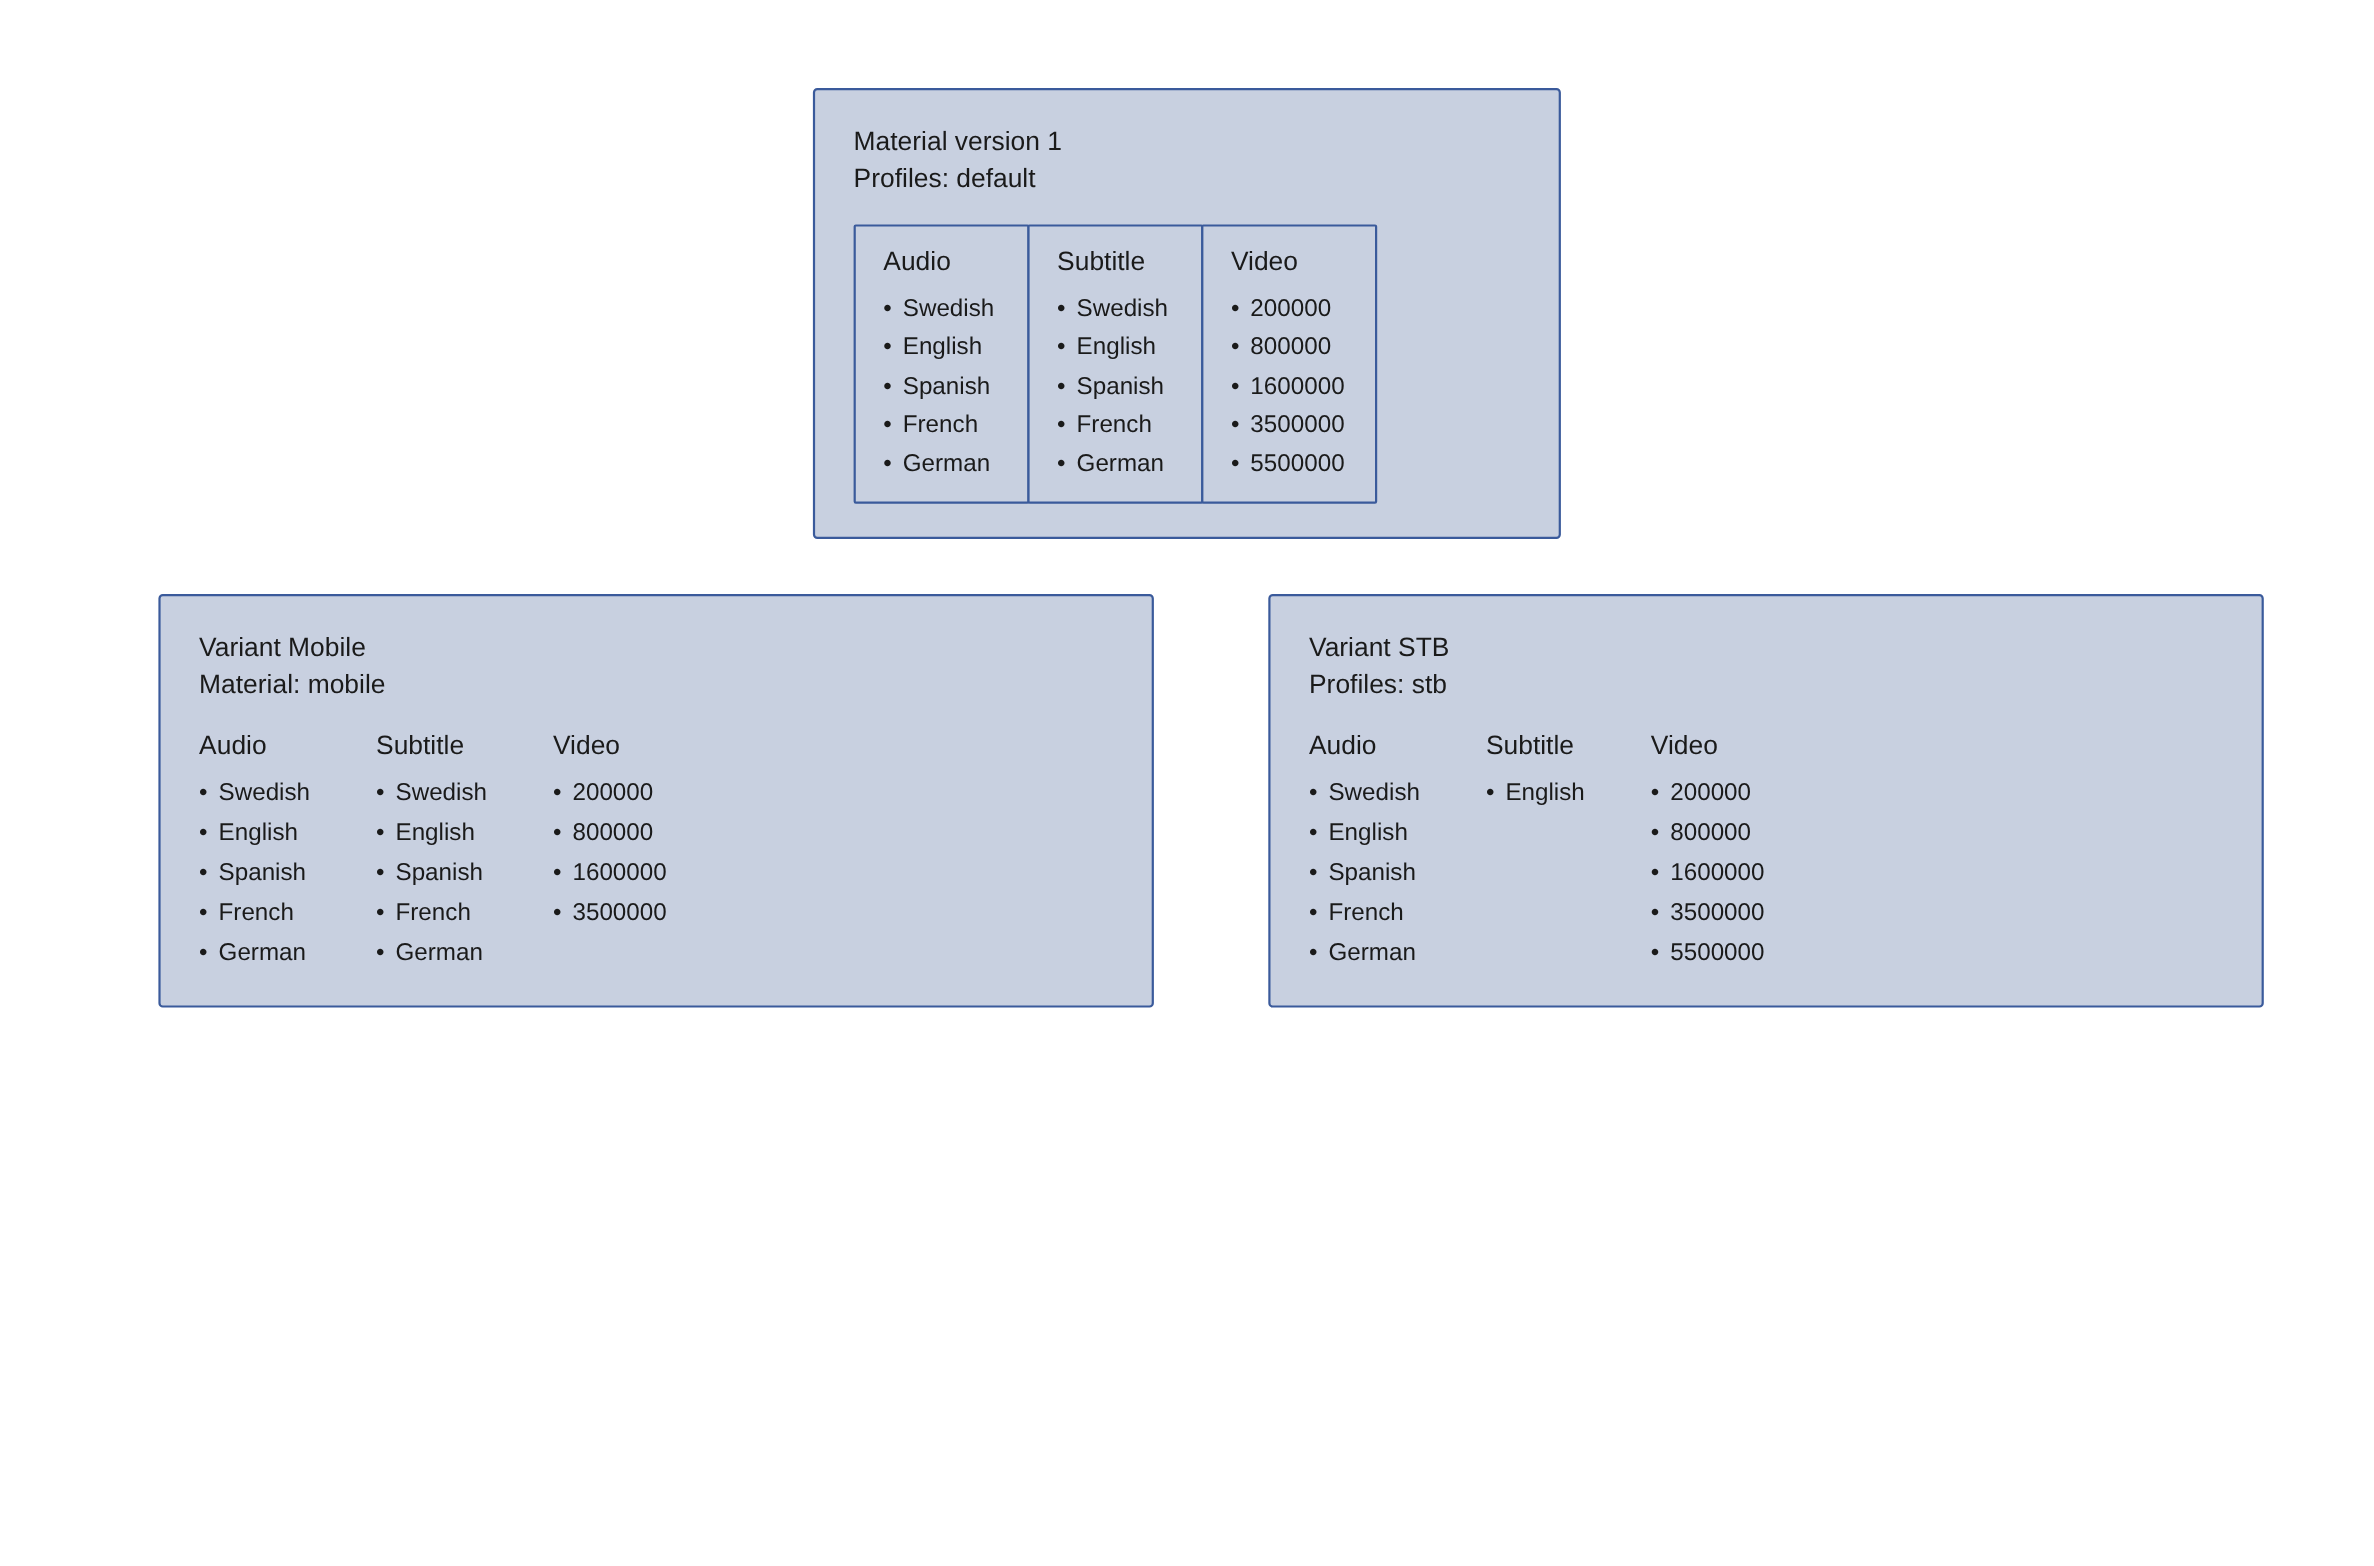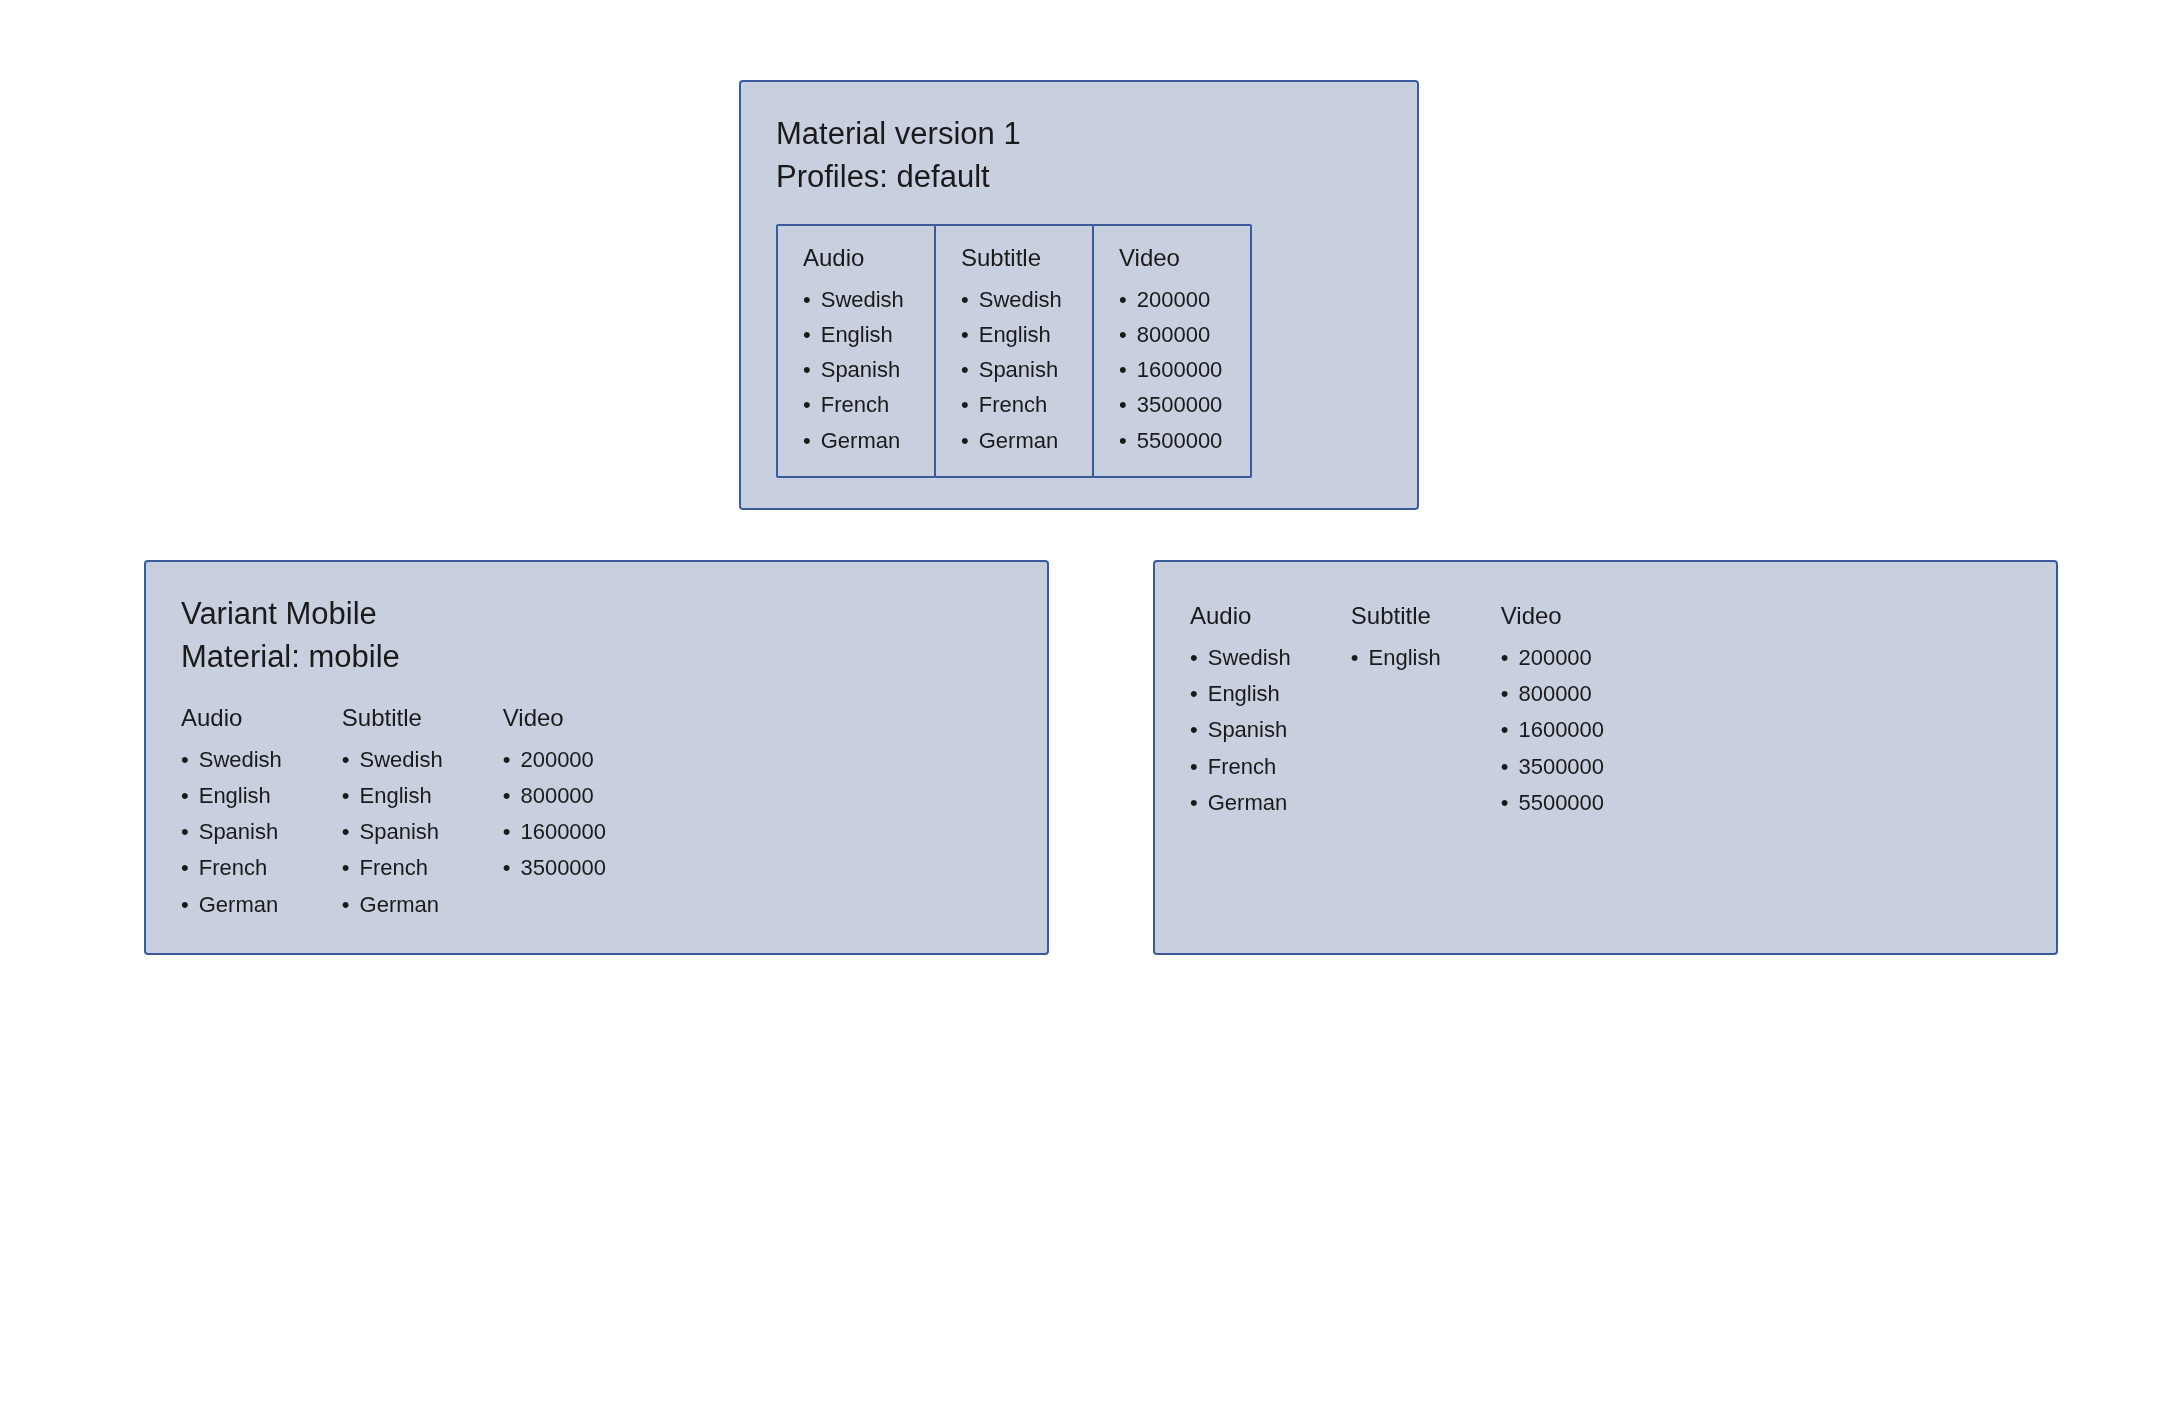--- a/index.html
+++ b/index.html
@@ -45,21 +45,21 @@
     .card-top {
       width: 680px;
     }
 
     .card-bottom {
       flex: 1;
       margin-left: 44px;
     }
 
     .card-title {
-      font-size: 31px;
+      font-size: 24px;
       font-weight: 400;
       color: #1a1a1a;
       line-height: 1.4;
       margin-bottom: 25px;
     }
 
     .card-inner-row {
       display: flex;
       flex-direction: row;
       gap: 0;
@@ -223,20 +223,24 @@
             <li>200000</li>
             <li>800000</li>
             <li>1600000</li>
             <li>3500000</li>
           </ul>
         </div>
       </div>
     </div>
 
     <div class="card card-bottom">
+      <div class="card-title">
+        <span>Variant STB</span><br>
+        <span>Profiles: stb</span>
+      </div>
       <div class="flat-section">
         <div class="flat-col">
           <div class="flat-col-title">Audio</div>
           <ul class="flat-list">
             <li>Swedish</li>
             <li>English</li>
             <li>Spanish</li>
             <li>French</li>
             <li>German</li>
           </ul>

